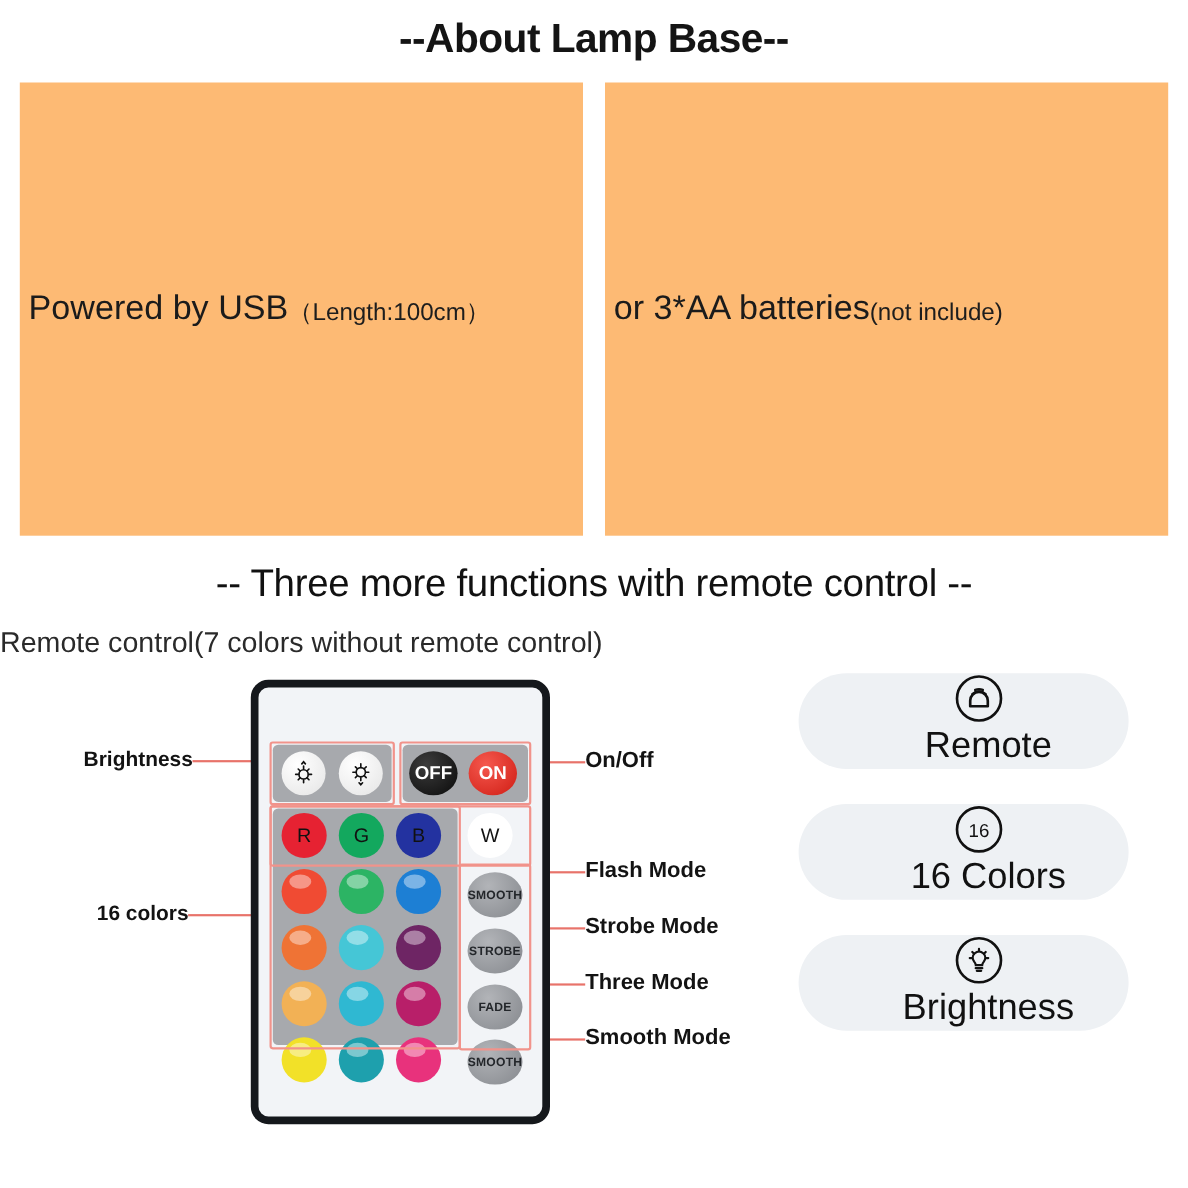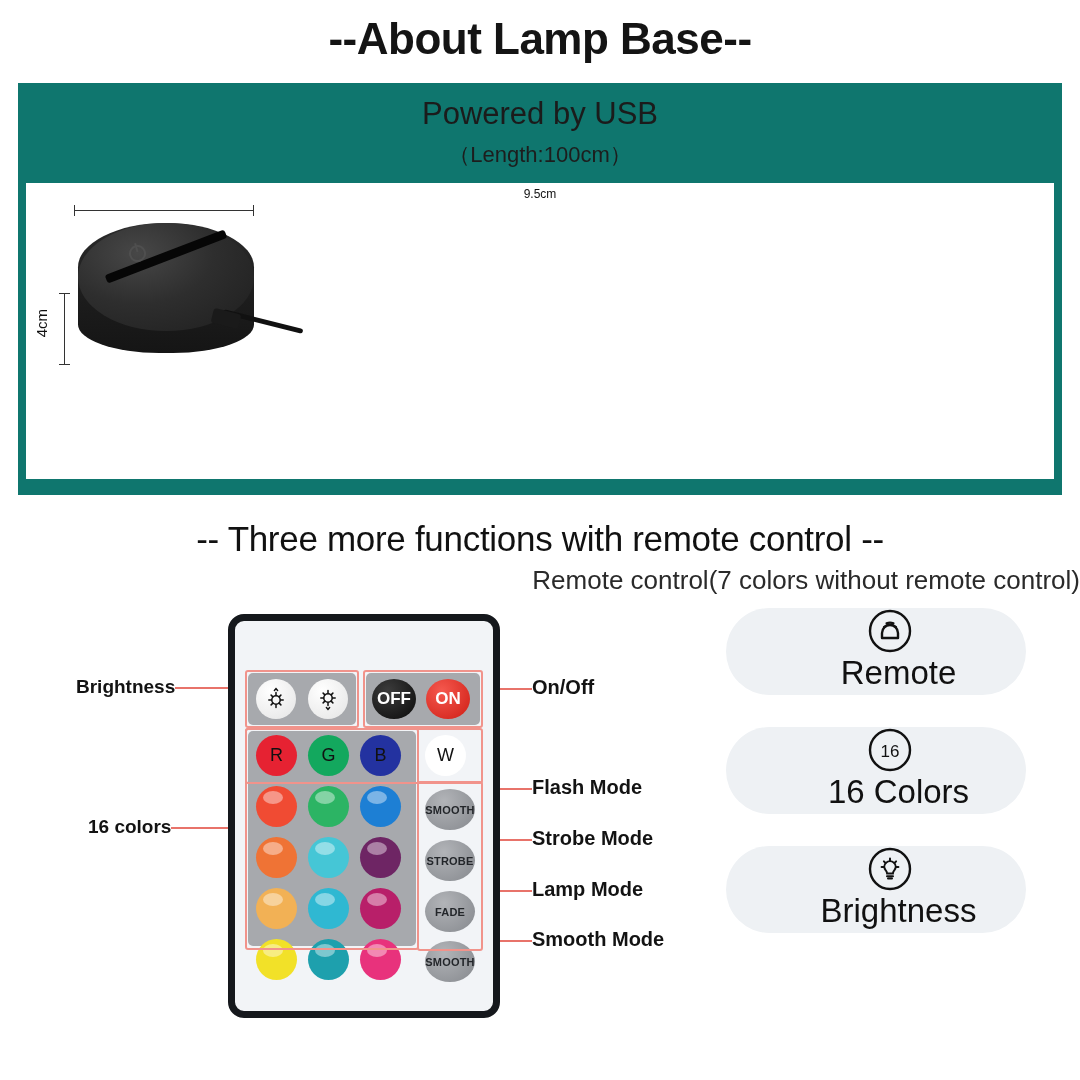--- a/index.html
+++ b/index.html
@@ -10,40 +10,40 @@
     background: #ffffff;
     font-family: "Liberation Sans", sans-serif;
     color: #1a1a1a;
     overflow: hidden;
     position: relative;
   }
 
   
   .page-title {
     text-align: center;
-    font-size: 44px;
+    font-size: 37px;
     font-weight: 700;
     letter-spacing: -0.5px;
     padding-top: 14px;
     color: #141414;
   }
 
   
   .cards {
     display: flex;
     gap: 20px;
     padding: 0 18px;
     margin-top: 19px;
   }
   .card {
     flex: 1;
-    background: #0f766e;
+    background: #fdba74;
     padding: 14px 8px 16px;
     display: flex;
-    flex-direction: column;
+    flex-direction: row;
     align-items: center;
     height: 412px;
   }
   .card-title {
     font-size: 31px;
     font-weight: 400;
     color: #1b1b1b;
     line-height: 1.12;
     text-align: center;
     white-space: nowrap;
@@ -217,25 +217,25 @@
   .section-head {
     text-align: center;
     font-size: 35px;
     font-weight: 400;
     color: #111;
     margin-top: 24px;
     letter-spacing: -0.3px;
     white-space: nowrap;
   }
   .section-sub {
-    text-align: right;
+    text-align: left;
     font-size: 26px;
     font-weight: 400;
     color: #2a2a2a;
-    margin-top: 6px;
+    margin-top: 18px;
     white-space: nowrap;
   }
 
   
   .lower { position: relative; height: 455px; }
 
   
   .callout-left {
     position: absolute;
     font-size: 19px; font-weight: 700; color: #131313;
@@ -368,20 +368,37 @@
       <div class="dim-left-bar"></div>
       <div class="base-body"></div>
       <div class="base-top"></div>
       <div class="base-slot"></div>
       <div class="base-power"></div>
       <div class="usb-cable"></div>
       <div class="usb-plug"></div>
     </div>
   </div>
 
+  <div class="card">
+    <div class="card-title">or 3*AA batteries</div>
+    <div class="card-sub">(not include)</div>
+    <div class="card-img">
+      <div class="bat-lid"></div>
+      <div class="bat-body">
+        <div class="bat-dot d1"></div>
+        <div class="bat-dot d2"></div>
+        <div class="bat-dot d3"></div>
+      </div>
+      <div class="bat-well">
+        <div class="bat-cell c1"></div>
+        <div class="bat-cell c2"></div>
+        <div class="bat-cell c3"></div>
+      </div>
+    </div>
+  </div>
 
 </div>
 
 <div class="section-head">-- Three more functions with remote control --</div>
 <div class="section-sub">Remote control(7 colors without remote control)</div>
 
 <div class="lower">
 
   <div class="callout-left" style="left:76px; top:80px;">
     <span>Brightness</span>
@@ -399,21 +416,21 @@
   <div class="callout-right" style="left:532px; top:180px;">
     <span class="lead" style="width:34px;"></span>
     <span>Flash Mode</span>
   </div>
   <div class="callout-right" style="left:532px; top:231px;">
     <span class="lead" style="width:34px;"></span>
     <span>Strobe Mode</span>
   </div>
   <div class="callout-right" style="left:532px; top:282px;">
     <span class="lead" style="width:34px;"></span>
-    <span>Lamp Mode</span>
+    <span>Three Mode</span>
   </div>
   <div class="callout-right" style="left:532px; top:332px;">
     <span class="lead" style="width:34px;"></span>
     <span>Smooth Mode</span>
   </div>
 
   <div class="remote">
 
     <div class="rc-grp top-left"></div>
     <div class="rc-grp top-right"></div>

